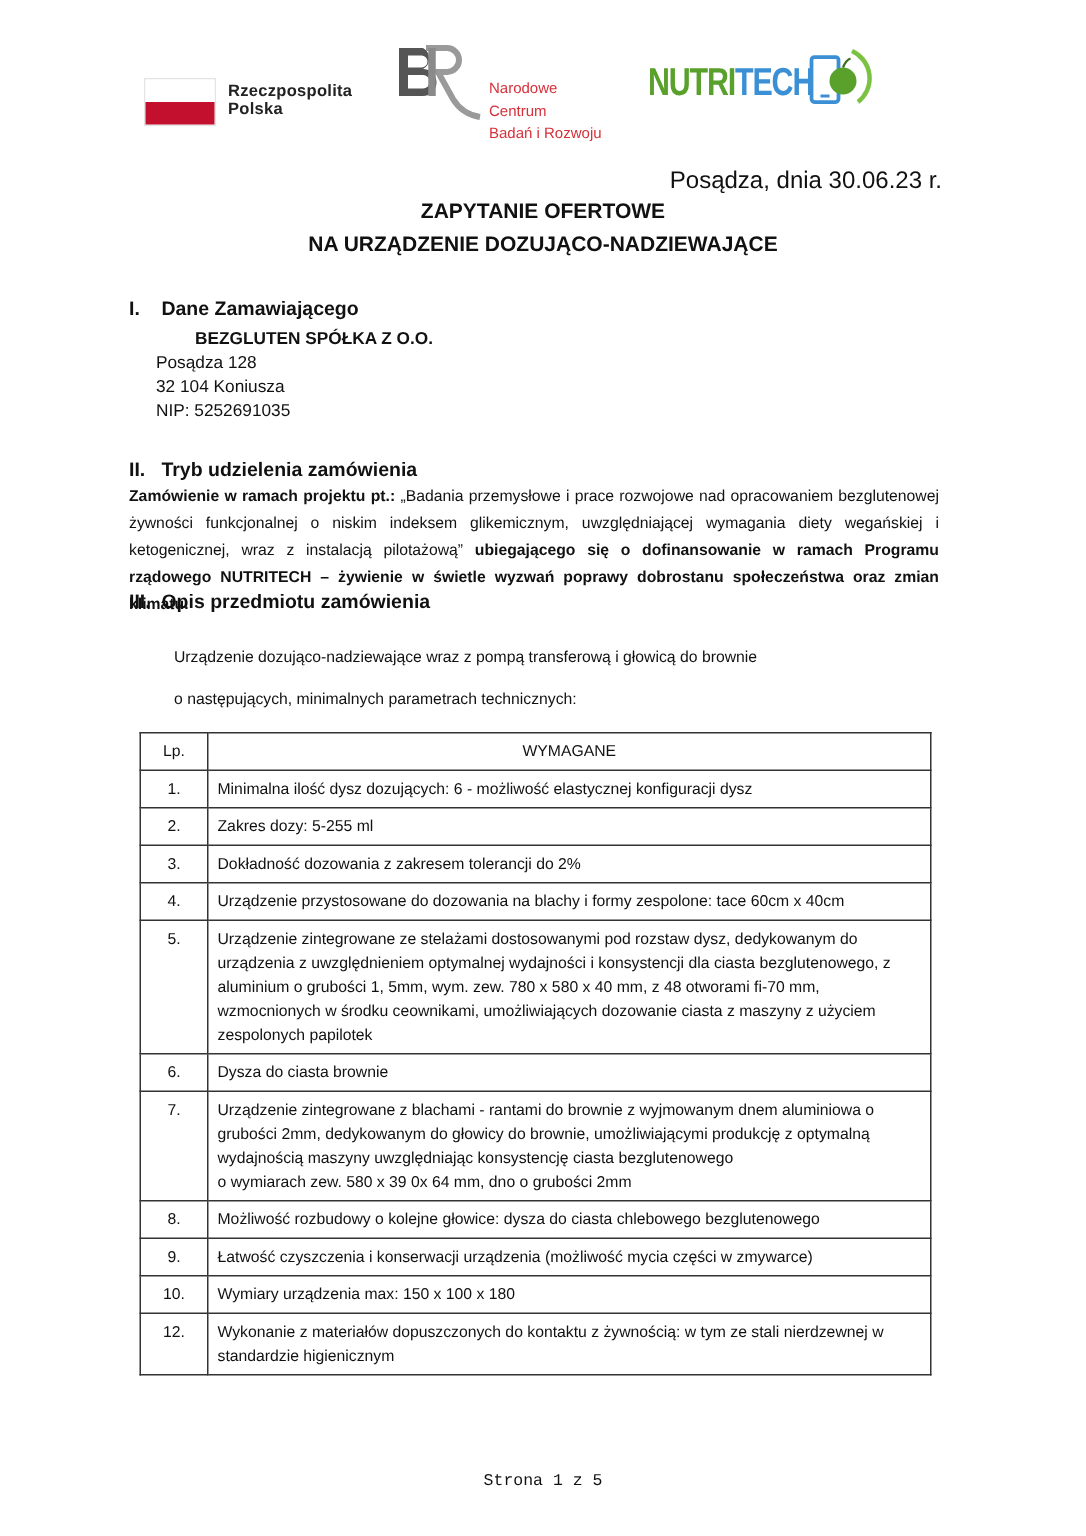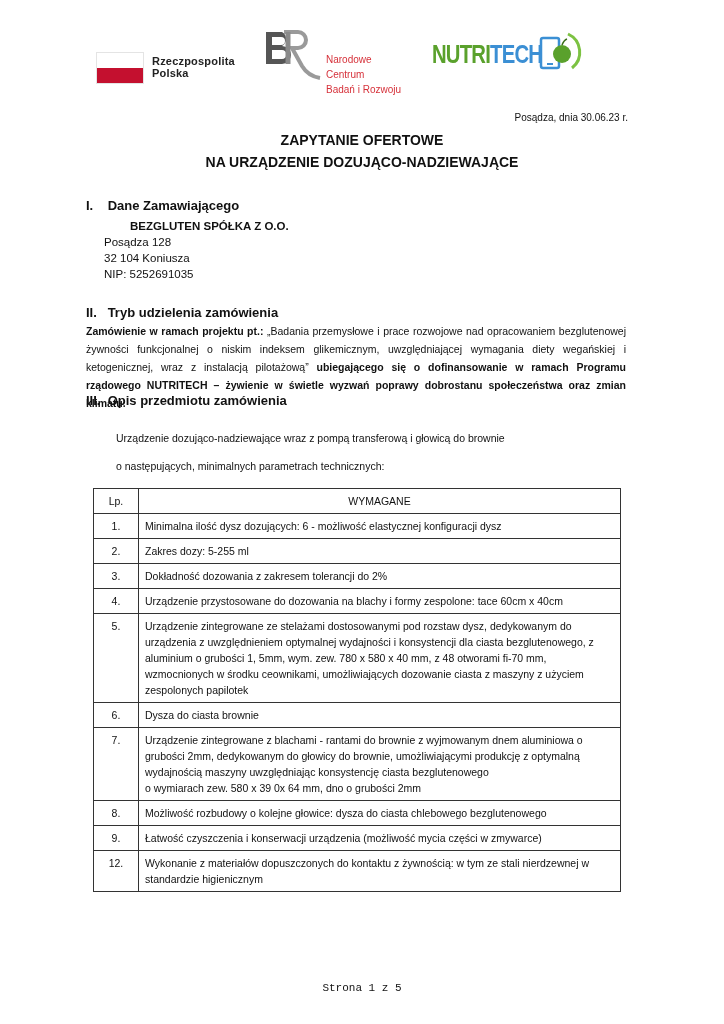--- a/index.html
+++ b/index.html
@@ -21,21 +21,21 @@
     .ncbr-mark { position: absolute; left: 0; top: 0; }
     .ncbr-text { position: absolute; left: 64px; top: 12px; font-size: 10px; line-height: 15px; color: #d6313a; margin-top: 12px; }
 
     .logo-nutri { left: 432px; top: 30px; width: 160px; height: 50px; }
     .nutri-text { position: absolute; left: 0; top: 9px; font-size: 26px; font-weight: bold; letter-spacing: -1px; transform: scaleX(0.78); transform-origin: left center; white-space: nowrap; }
     .nutri-green { color: #5aa12c; }
     .nutri-blue { color: #3b8fd4; }
     .nutri-icon { position: absolute; left: 106px; top: 0; }
 
     
-    .date { right: 96px; top: 112px; font-size: 10px; }
+    .date { right: 96px; top: 112px; font-size: 16px; }
     .title { left: 0; width: 724px; text-align: center; font-size: 14px; font-weight: bold; line-height: 22px; }
     .title1 { top: 129px; }
     .title2 { top: 151px; }
 
     .section-head { left: 86px; font-size: 13px; font-weight: bold; }
     .section-head .num { display: inline-block; width: 18px; }
     .sec1 { top: 198px; }
     .sec2 { top: 305px; }
     .sec3 { top: 393px; }
 
@@ -184,20 +184,26 @@
           <span>Możliwość rozbudowy o kolejne głowice: dysza do ciasta chlebowego bezglutenowego</span>
         </td>
       </tr>
     <tr>
         <td class="lp">9.</td>
         <td class="desc">
           <span>Łatwość czyszczenia i konserwacji urządzenia (możliwość mycia części w zmywarce)</span>
         </td>
       </tr>
     <tr>
+        <td class="lp">10.</td>
+        <td class="desc">
+          <span>Wymiary urządzenia max: 150 x 100 x 180</span>
+        </td>
+      </tr>
+    <tr>
         <td class="lp">12.</td>
         <td class="desc">
           <span>Wykonanie z materiałów dopuszczonych do kontaktu z żywnością: w tym ze stali nierdzewnej w standardzie higienicznym</span>
         </td>
       </tr>
   </tbody>
 </table>
 
 <div class="abs footer">Strona 1 z 5</div>
 

